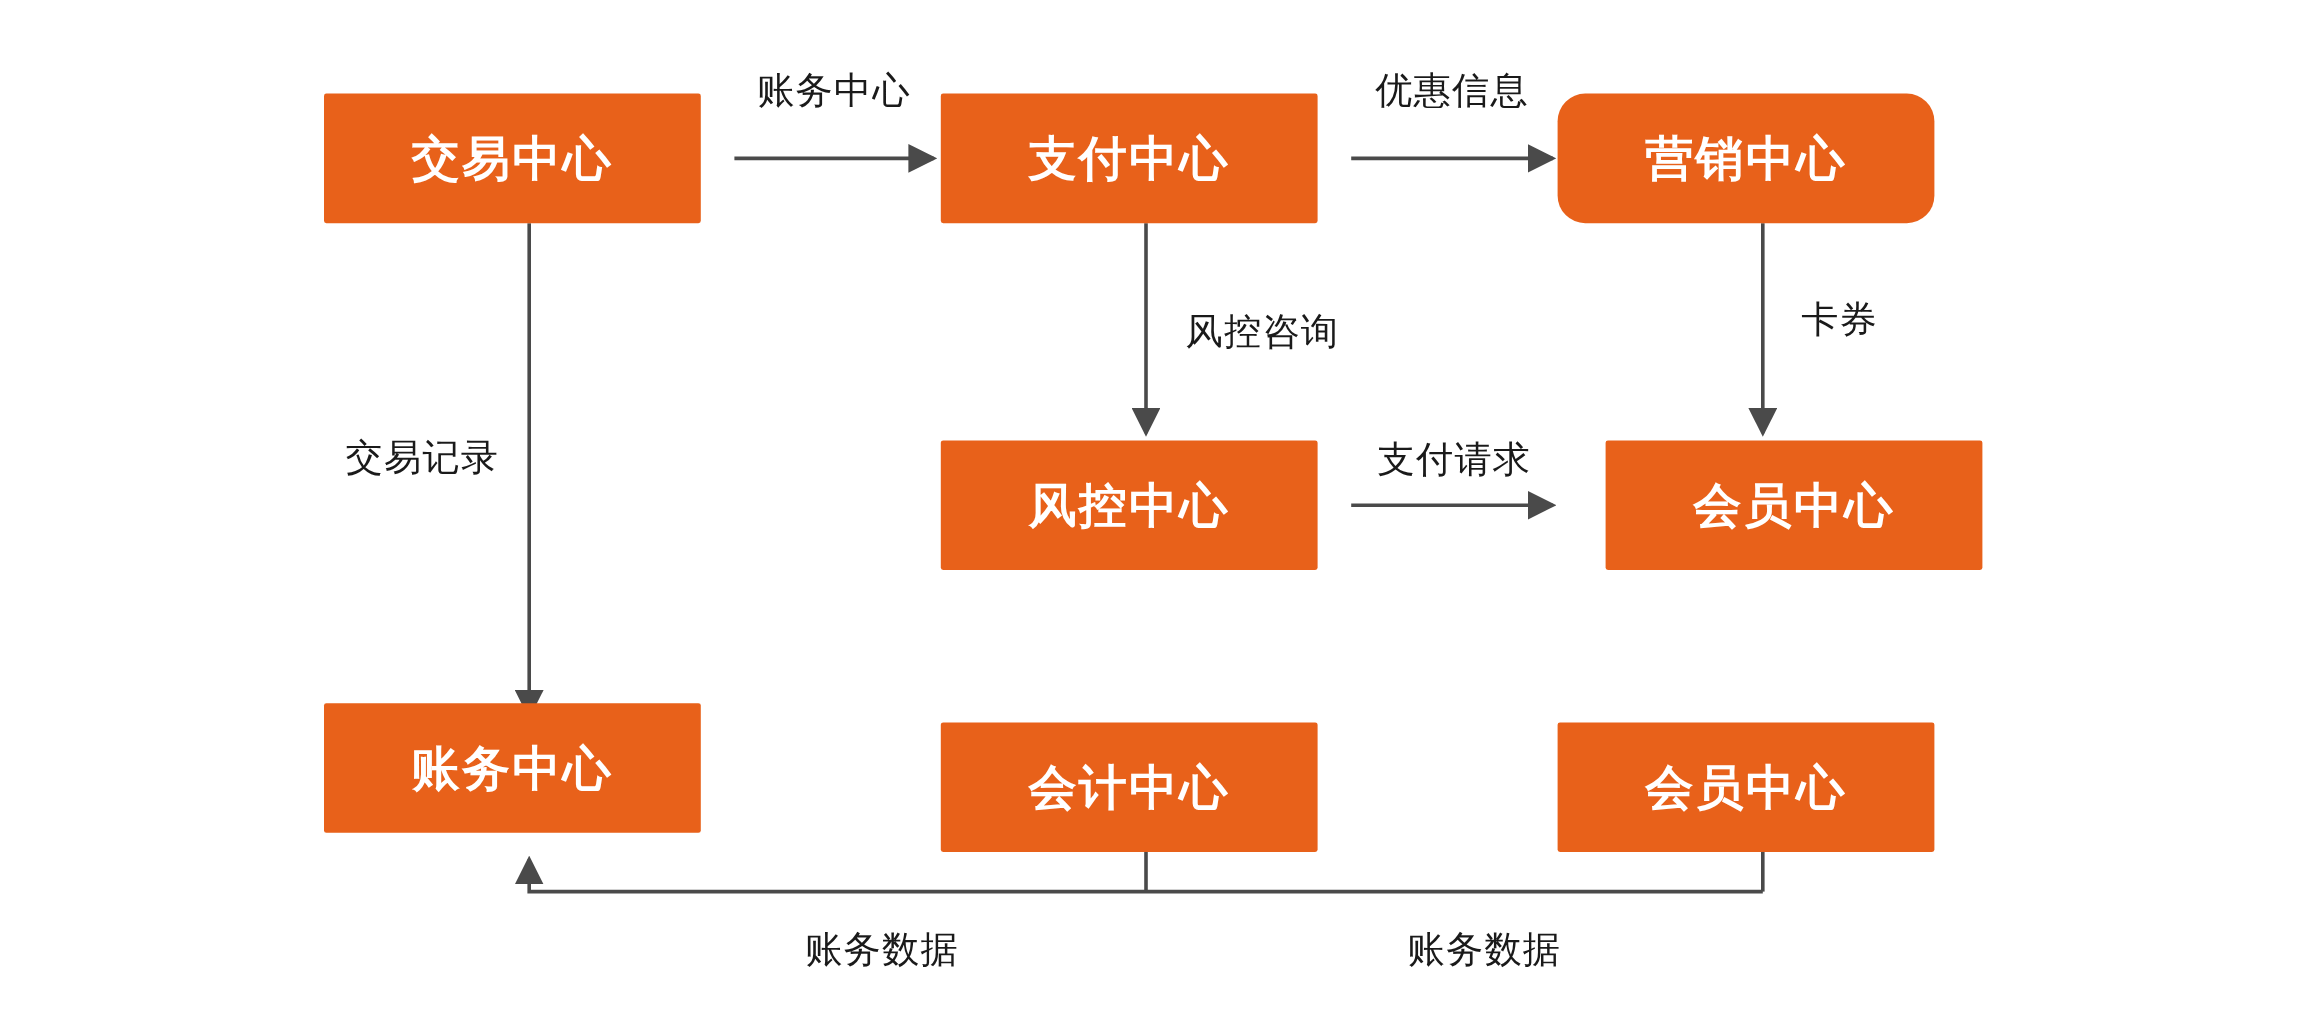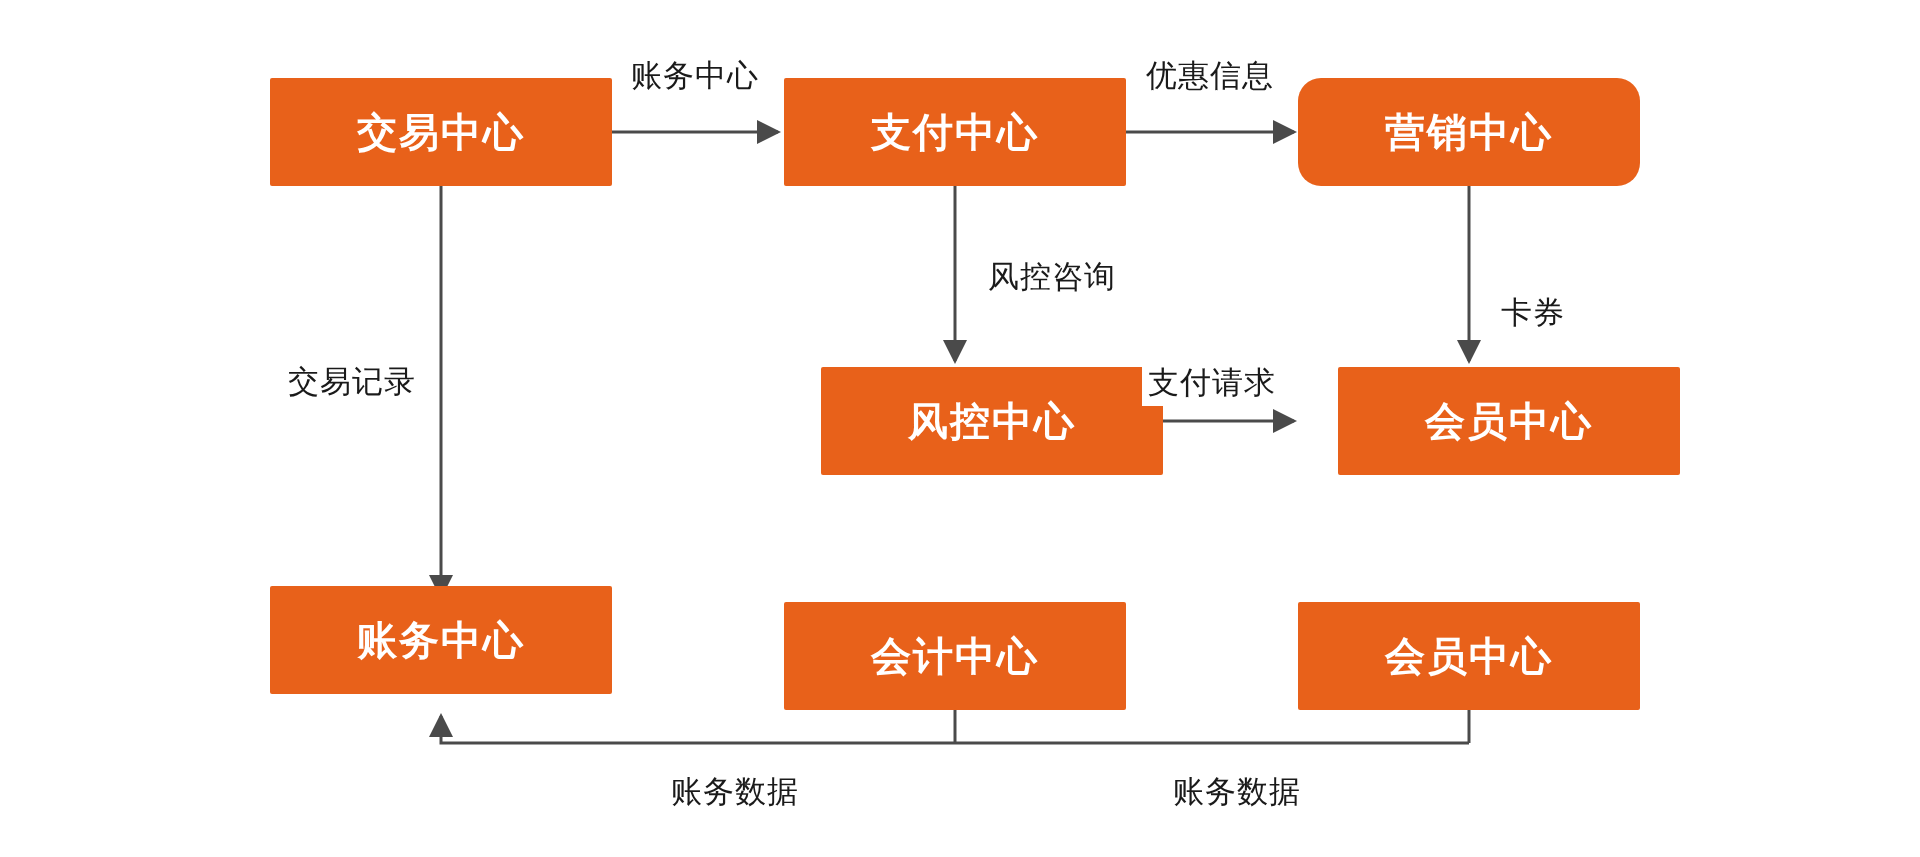--- a/index.html
+++ b/index.html
@@ -25,21 +25,21 @@
     fill: none;
     stroke: var(--arrow, #4a4a4a);
     stroke-width: 3;
   }
   .arrowhead {
     fill: var(--arrow, #4a4a4a);
     stroke: none;
   }
   .node {
     position: absolute;
-    width: 342px;
+    width: 314px;
     height: 108px;
     background: var(--node-fill, #e8611a);
     color: var(--node-text, #ffffff);
     display: flex;
     align-items: center;
     justify-content: center;
     font-size: 40px;
     font-weight: bold;
     letter-spacing: 2px;
     border-radius: 2px;
@@ -81,39 +81,39 @@
   <div class="node" style="left:270px; top:78px;">
     <span>交易中心</span>
   </div>
   <div class="node" style="left:784px; top:78px;">
     <span>支付中心</span>
   </div>
   <div class="node" style="left:1298px; top:78px;border-radius:23px;">
     <span>营销中心</span>
   </div>
 
-  <div class="node" style="left:784px; top:367px;margin-left:37px;">
+  <div class="node" style="left:784px; top:367px;">
     <span>风控中心</span>
   </div>
   <div class="node" style="left:1298px; top:367px;margin-left:40px;">
     <span>会员中心</span>
   </div>
 
   <div class="node" style="left:270px; top:586px;">
     <span>账务中心</span>
   </div>
   <div class="node" style="left:784px; top:602px;text-align:right;">
     <span>会计中心</span>
   </div>
   <div class="node" style="left:1298px; top:602px;">
     <span>会员中心</span>
   </div>
 
   <div class="edge-label" style="left:695px; top:76px;">账务中心</div>
   <div class="edge-label" style="left:1210px; top:76px;">优惠信息</div>
-  <div class="edge-label" style="left:1533px; top:267px;margin-top:46px;">卡券</div>
+  <div class="edge-label" style="left:1533px; top:267px;">卡券</div>
   <div class="edge-label" style="left:1052px; top:277px;">风控咨询</div>
   <div class="edge-label" style="left:1212px; top:383px;">支付请求</div>
   <div class="edge-label" style="left:352px; top:382px;">交易记录</div>
   <div class="edge-label" style="left:735px; top:792px;">账务数据</div>
   <div class="edge-label" style="left:1237px; top:792px;">账务数据</div>
 
 </div>
 
 </body></html>

